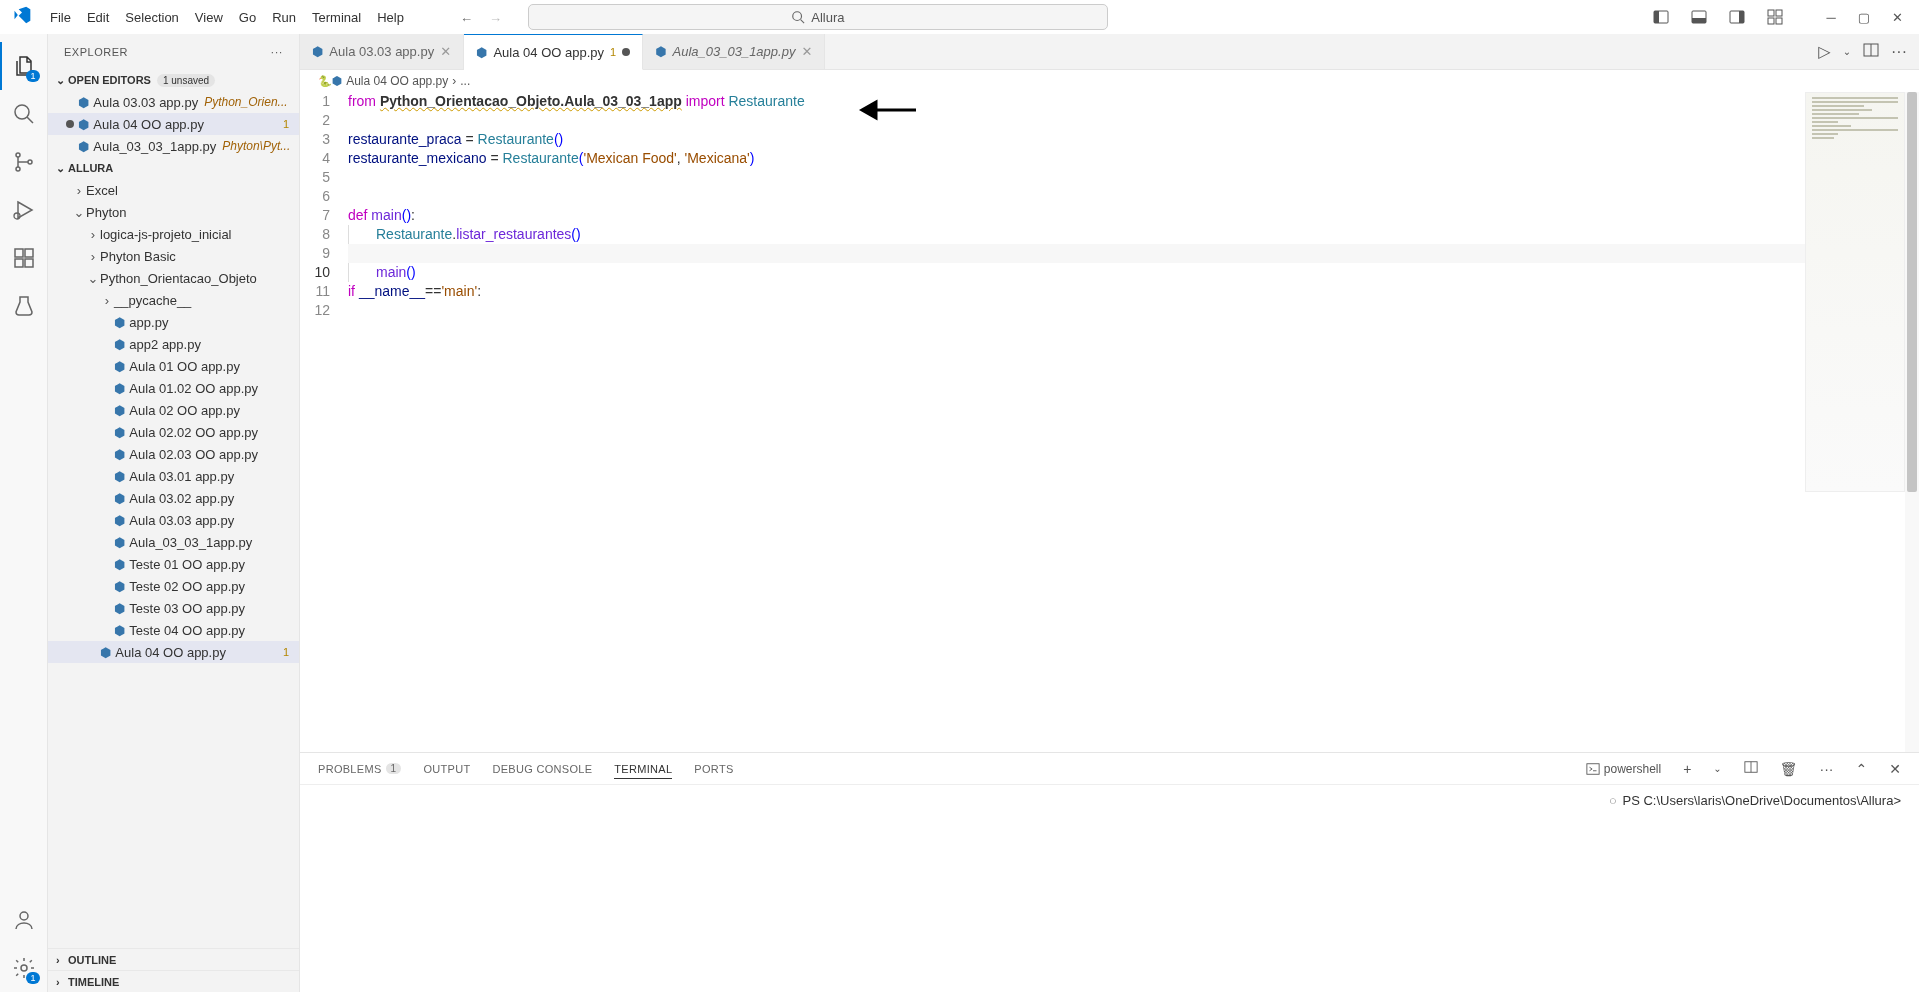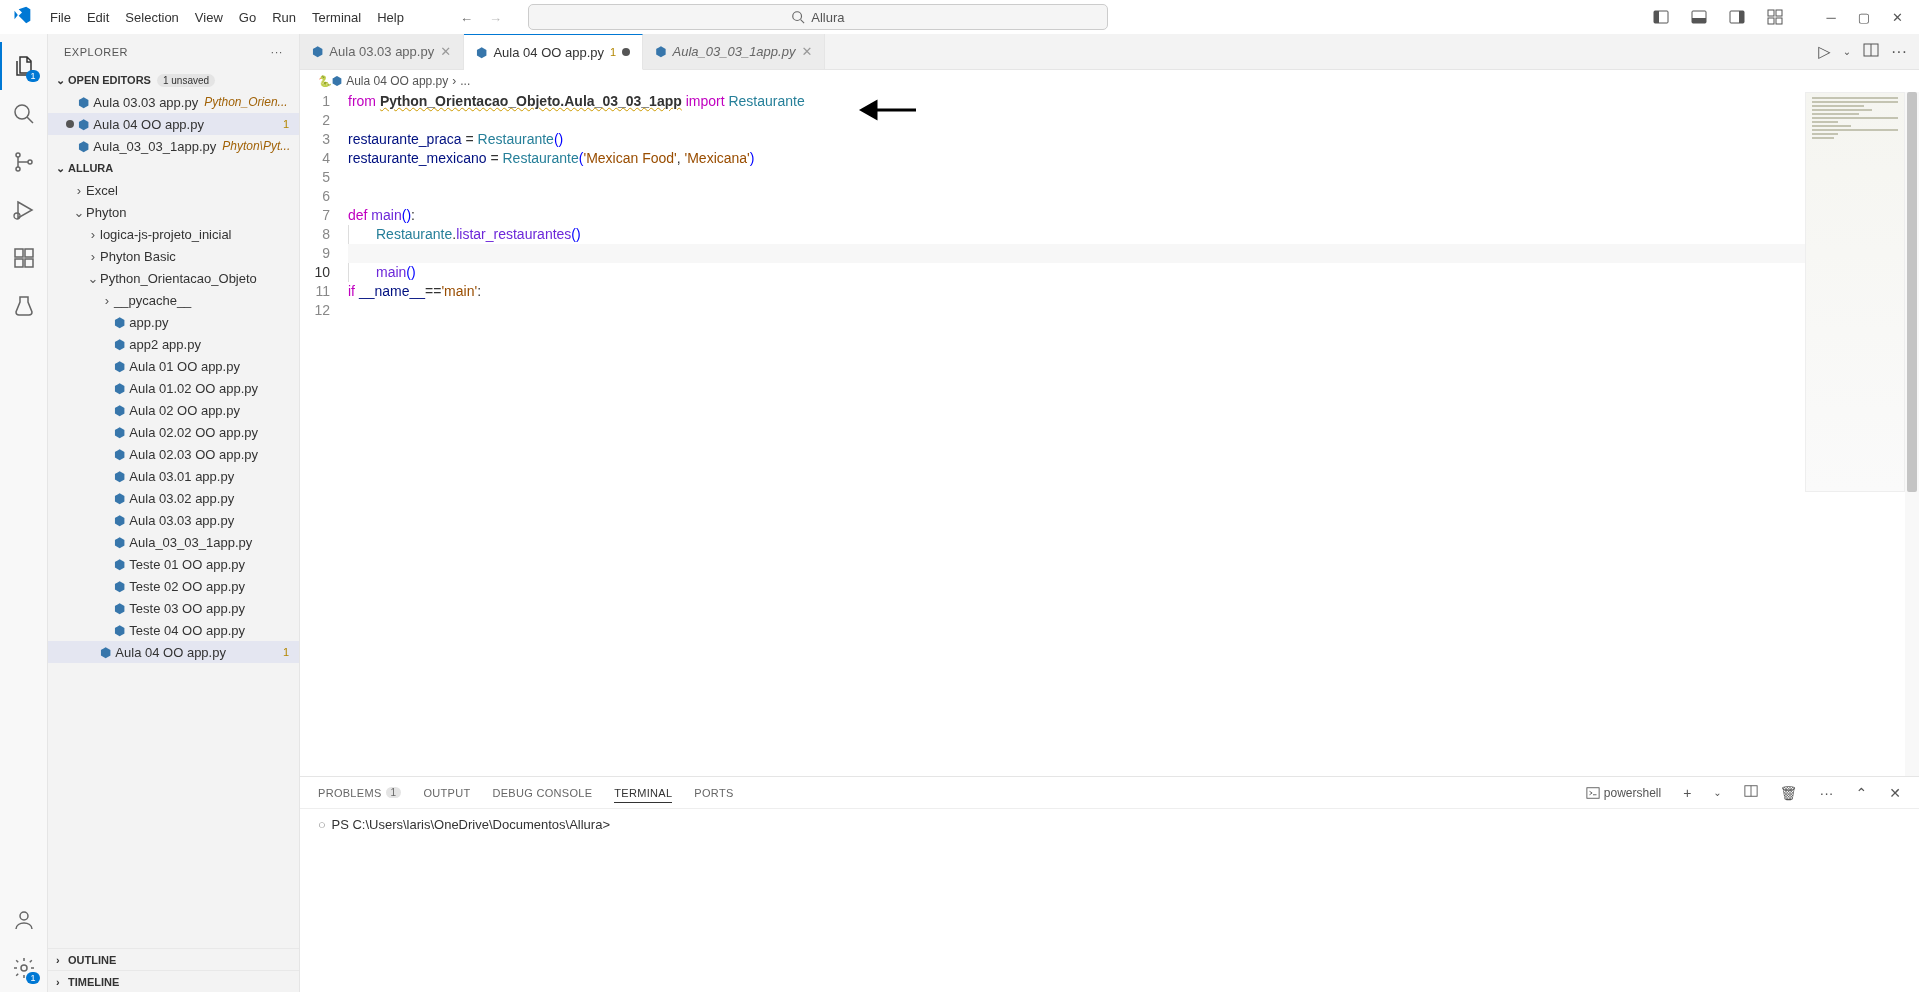--- a/index.html
+++ b/index.html
@@ -56,21 +56,21 @@
 .cl-cls { color:#267f99; }
 .cl-var { color:#001080; }
 .cl-par { color:#0000ff; }
 .underline-wavy { text-decoration:underline wavy #cc9900; text-decoration-thickness:1px;font-weight:bold; }
 .code .cursor-line { background:#f7f7f7; }
 .indent-guide { border-left:1px solid #ddd; display:inline-block; height:19px; vertical-align:top; width:1px; margin-right:27px; }
 .arrow-annot { position:absolute; top:6px; left:510px; width:60px; height:24px; }
 .minimap { position:absolute; top:0; right:14px; width:100px; height:400px; background:linear-gradient(#f5f5f0,#fafafa); border:1px solid #eee; }
 .minimap-lines { position:absolute; top:4px; left:6px; right:6px; }
 .minimap-lines div { height:2px; margin-bottom:2px; background:#7a7a55; opacity:.4; }
-.panel { height:216px; border-top:1px solid #e5e5e5; display:flex; flex-direction:column; font-size:13px; }
+.panel { height:240px; border-top:1px solid #e5e5e5; display:flex; flex-direction:column; font-size:13px;text-align:right; }
 .panel-tabs { height:32px; display:flex; align-items:center; padding:0 18px; gap:22px; font-size:11px; color:#666; border-bottom:1px solid #eee; }
 .panel-tabs .pt { cursor:pointer; letter-spacing:.3px; display:flex; align-items:center; gap:4px; }
 .panel-tabs .pt.active { color:#333; border-bottom:1px solid #333; padding-bottom:3px; margin-bottom:-4px; }
 .panel-tabs .pt .cnt { background:#e4e4e4; border-radius:8px; padding:0 5px; font-size:10px; }
 .panel-tabs .pspacer { flex:1; }
 .panel-tabs .pact { cursor:pointer; font-size:14px; color:#555; }
 .terminal-body { flex:1; padding:8px 18px; font-family:Consolas,monospace; font-size:13px; color:#333; }
 .terminal-body .prompt::before { content:"○ "; color:#888; margin-right:2px; }
 .vscrollbar { position:absolute; right:0; top:0; width:14px; height:100%; background:#f8f8f8; }
 .vscrollbar .thumb { position:absolute; left:2px; right:2px; top:0; height:400px; background:#c4c4c4; border-radius:2px; }

